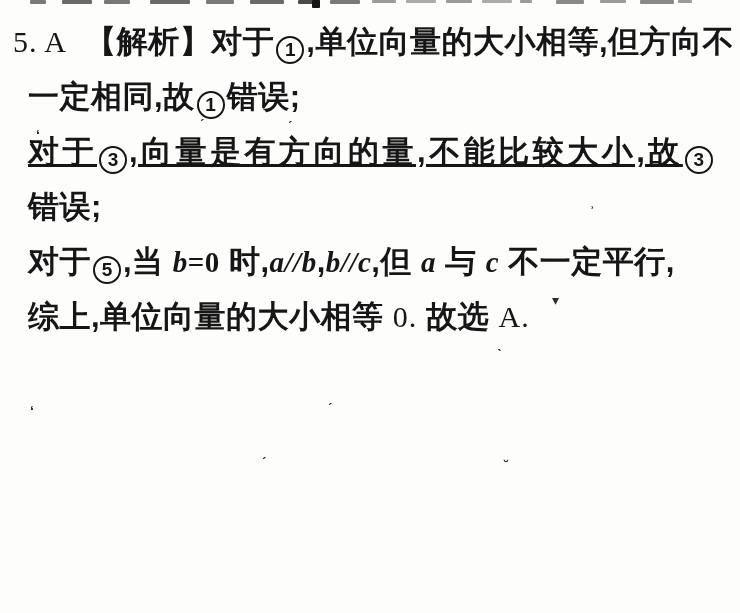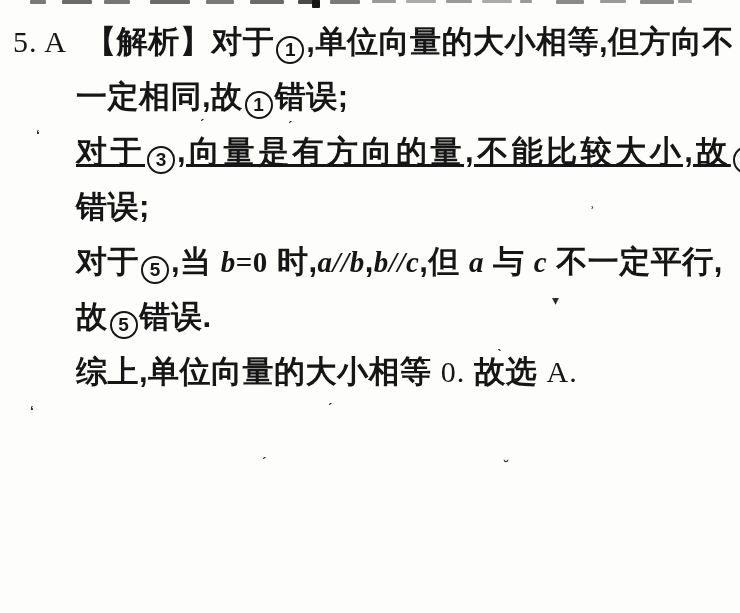--- a/index.html
+++ b/index.html
@@ -9,21 +9,21 @@
     font-family:"Liberation Sans","DejaVu Sans",sans-serif;
   }
   .page{position:absolute;inset:0;}
   
   .top-clip{position:absolute;top:0;left:0;width:740px;height:10px;}
   .frag{position:absolute;top:0;border-radius:1px;}
   
   .lines{position:absolute;top:14px;left:0;width:740px;}
   .line{
     height:55px;line-height:55px;white-space:pre;
-    padding-left:76px;font-size:31px;font-weight:700;
+    padding-left:28px;font-size:31px;font-weight:700;
     letter-spacing:0.5px;
   }
   .line.first{padding-left:13px;}
   .line.wide{letter-spacing:3.5px;text-decoration:underline;}
   .seg{font-weight:inherit;}
   .s-cn{font-family:"Liberation Sans","DejaVu Sans",sans-serif;font-weight:700;}
   .s-label{font-weight:900;}
   .s-num{font-family:"Liberation Serif","DejaVu Serif",serif;font-weight:400;font-size:30px;letter-spacing:1px;}
   .s-mi{font-family:"Liberation Serif","DejaVu Serif",serif;font-style:italic;font-weight:700;font-size:29px;}
   .s-meq{font-family:"Liberation Serif","DejaVu Serif",serif;font-weight:700;font-size:29px;}
@@ -62,21 +62,20 @@
       <div class="frag" style="left: 600px; width: 26px; height: 3px; background: rgb(154, 154, 154);"></div>
       <div class="frag" style="left: 640px; width: 34px; height: 4px; background: rgb(138, 138, 138);"></div>
       <div class="frag" style="left: 678px; width: 14px; height: 3px; background: rgb(154, 154, 154);"></div>
     </div>
   <div class="lines" id="lines">
       <div class="line first"><span class="seg s-num">5. </span><span class="seg s-num">A</span><span class="seg s-cn">  </span><span class="seg s-label">【解析】</span><span class="seg s-cn">对于</span><span class="seg s-circ">1</span><span class="seg s-cn">,单位向量的大小相等,但方向不</span></div>
       <div class="line"><span class="seg s-cn">一定相同,故</span><span class="seg s-circ">1</span><span class="seg s-cn">错误;</span></div>
       <div class="line wide"><span class="seg s-cn">对于</span><span class="seg s-circ">3</span><span class="seg s-cn">,向量是有方向的量,不能比较大小,故</span><span class="seg s-circ">3</span></div>
       <div class="line"><span class="seg s-cn">错误;</span></div>
       <div class="line"><span class="seg s-cn">对于</span><span class="seg s-circ">5</span><span class="seg s-cn">,当 </span><span class="seg s-mi">b</span><span class="seg s-meq">=</span><span class="seg s-mb">0</span><span class="seg s-cn"> 时,</span><span class="seg s-mi">a</span><span class="seg s-mi">//</span><span class="seg s-mi">b</span><span class="seg s-cn">,</span><span class="seg s-mi">b</span><span class="seg s-mi">//</span><span class="seg s-mi">c</span><span class="seg s-cn">,但 </span><span class="seg s-mi">a</span><span class="seg s-cn"> 与 </span><span class="seg s-mi">c</span><span class="seg s-cn"> 不一定平行,</span></div>
-      <div class="line"><span class="seg s-cn">故</span><span class="seg s-circ">5</span><span class="seg s-cn">错误.</span></div>
       <div class="line"><span class="seg s-cn">综上,单位向量的大小相等 </span><span class="seg s-num">0.</span><span class="seg s-cn"> 故选 </span><span class="seg s-num">A.</span></div>
     </div>
   <div id="marks">
       <span class="stray" style="left: 36px; top: 128px;">ʻ</span>
       <span class="stray" style="left: 200px; top: 118px;">ˊ</span>
       <span class="stray" style="left: 288px; top: 120px;">ˊ</span>
       <span class="stray" style="left: 590px; top: 198px;">˒</span>
       <span class="stray" style="left: 552px; top: 293px;">▾</span>
       <span class="stray" style="left: 497px; top: 348px;">ˋ</span>
       <span class="stray" style="left: 30px; top: 404px;">ʻ</span>

